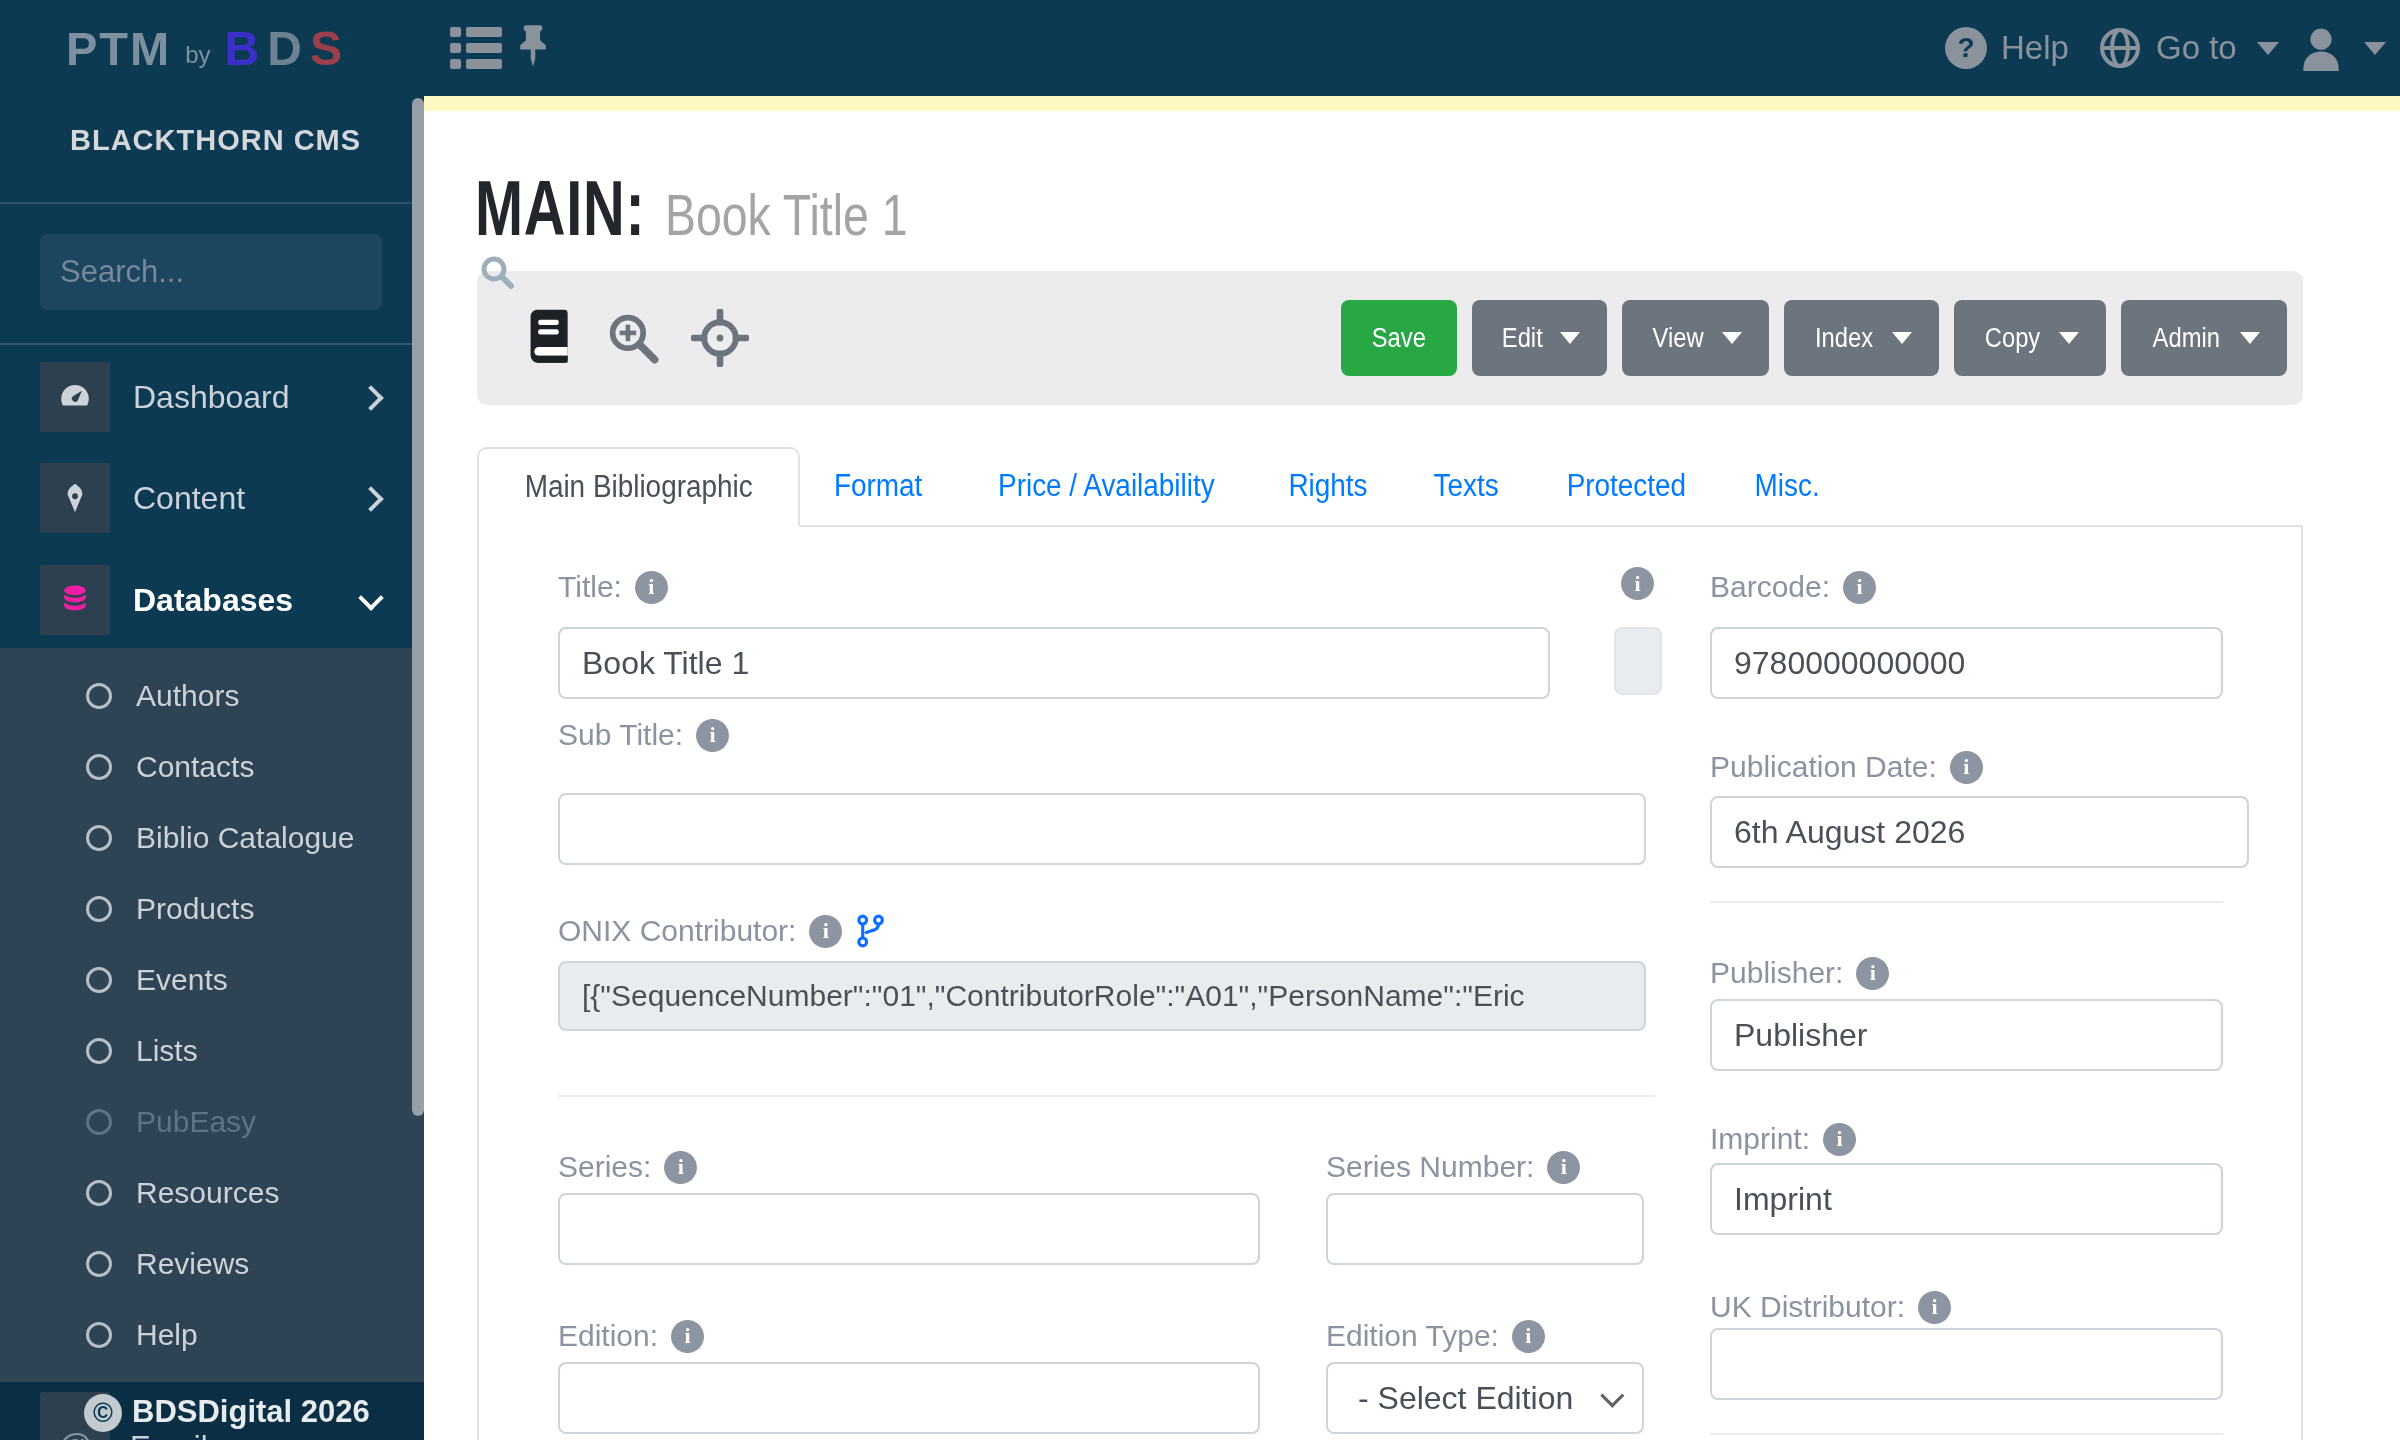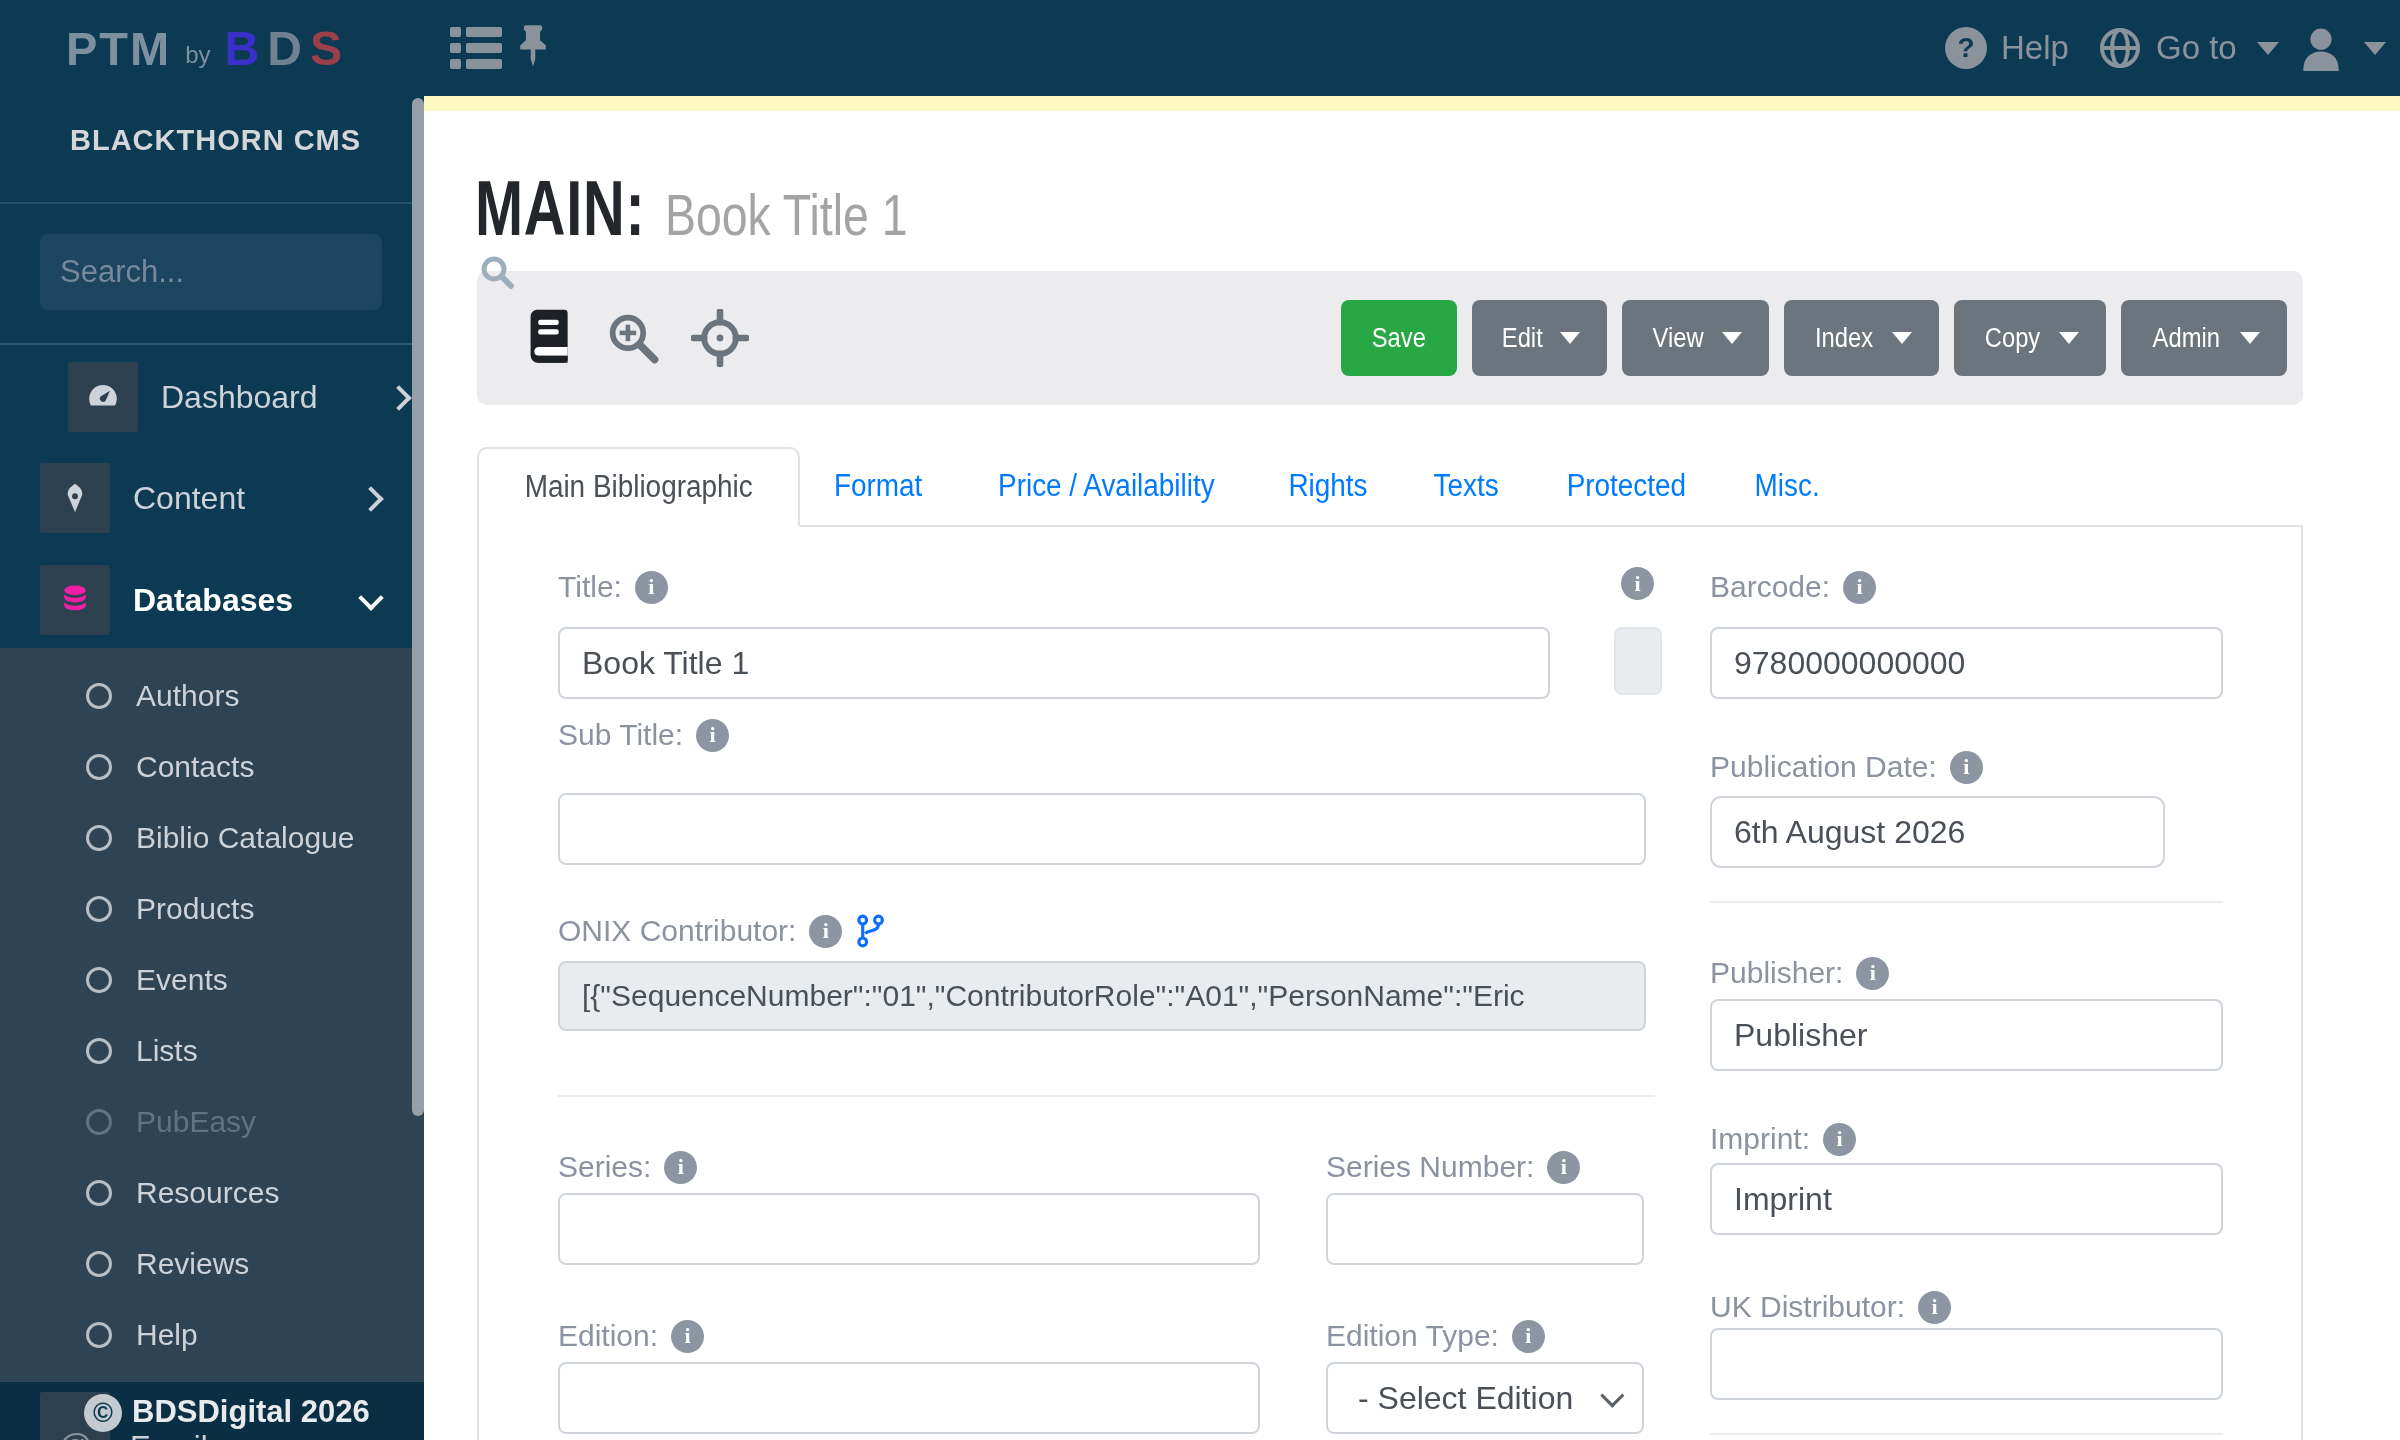--- a/index.html
+++ b/index.html
@@ -165,21 +165,21 @@
       <input type="text" placeholder="Search..." style="">
       <span class="mag">
         <svg width="36" height="36" viewBox="0 0 36 36">
           <circle cx="15" cy="15" r="10" stroke="#9eafbc" stroke-width="5" fill="none"></circle>
           <line x1="23" y1="23" x2="32" y2="32" stroke="#9eafbc" stroke-width="6" stroke-linecap="round"></line>
         </svg>
       </span>
     </div>
     <div class="sb-line" style="top:247px;border-top-color:rgba(255,255,255,0.15);"></div>
 
-    <div class="sb-item" style="top:266px;margin-left:28px;">
+    <div class="sb-item" style="top:266px;">
       <span class="icon-sq">
         <svg width="36" height="36" viewBox="0 0 30 30">
           <path fill="#cdd3d9" d="M15 5A11.5 11.5 0 0 0 3.5 16.5c0 2 .5 3.8 1.4 5.5h20.2a11.4 11.4 0 0 0 1.4-5.5A11.5 11.5 0 0 0 15 5zm2.3 12.9a2.7 2.7 0 1 1-4-3.6l7.5-4.6z"></path>
         </svg>
       </span>
       <span class="sb-label">Dashboard</span>
       <span class="chev-r"></span>
     </div>
 
     <div class="sb-item" style="top:367px;">
@@ -434,21 +434,21 @@
         </span>
     </div>
     <input class="inp" style="left: 1286px; top: 516px; width: 513px;" value="9780000000000">
 
     <div class="lbl" style="left:1286px;top:636px;">
       <span>Publication Date:</span>
       <span class="info">
           <span>i</span>
         </span>
     </div>
-    <input class="inp" style="left: 1286px; top: 685px; width: 455px; border-radius: 11px;" value="6th August 2026">
+    <input class="inp" style="left: 1286px; top: 685px; width: 539px;" value="6th August 2026">
 
     <div class="hrline" style="left:1286px;top:790px;width:513px;"></div>
 
     <div class="lbl" style="left:1286px;top:842px;">
       <span>Publisher:</span>
       <span class="info">
           <span>i</span>
         </span>
     </div>
     <input class="inp" style="left: 1286px; top: 888px; width: 513px;" value="Publisher">

